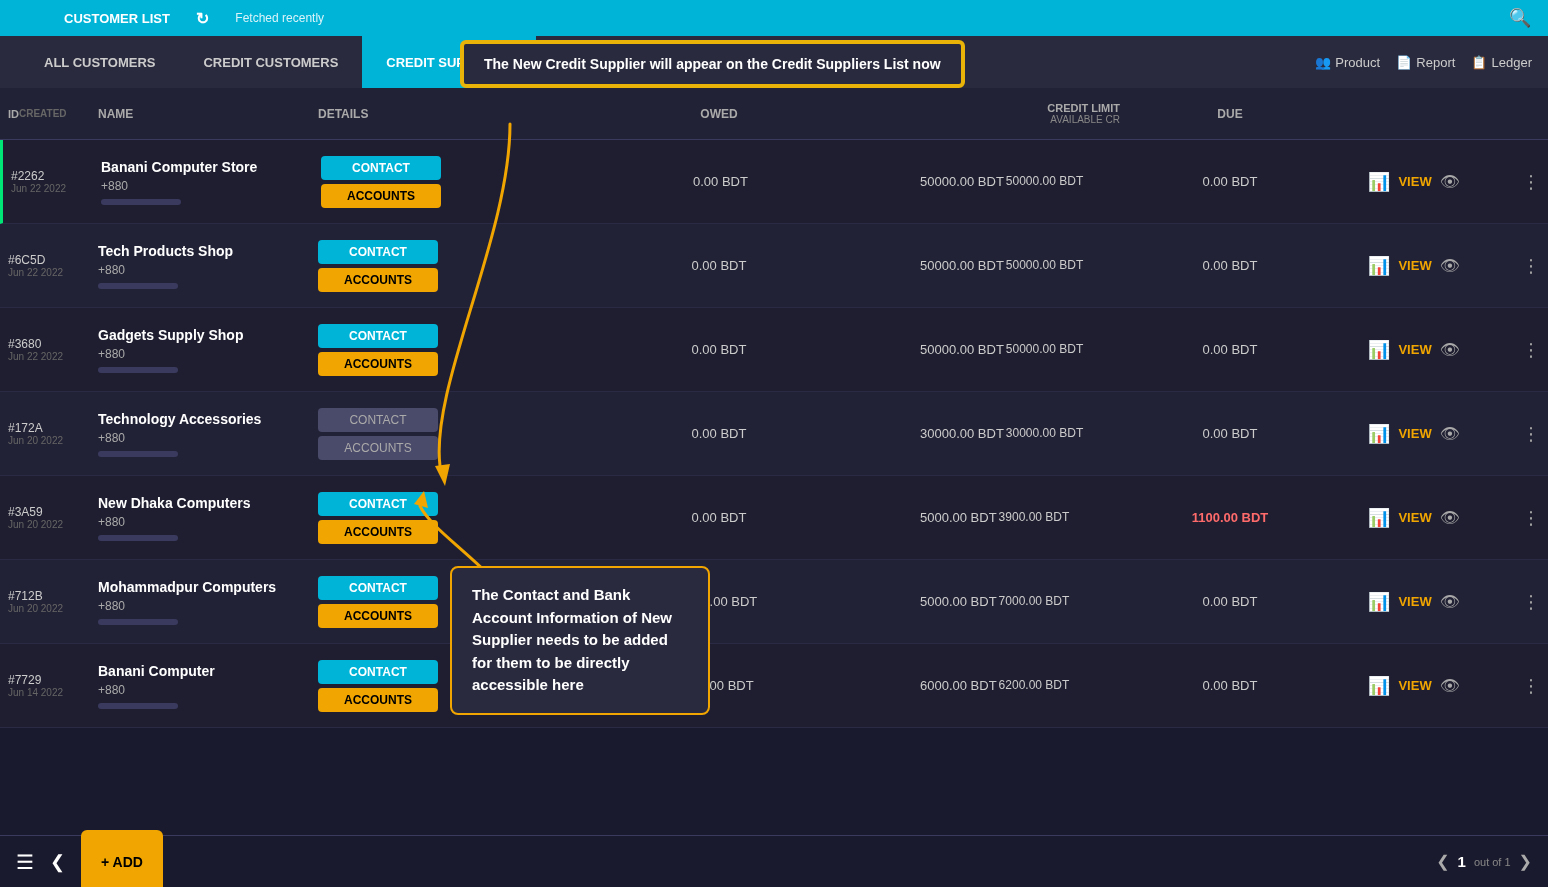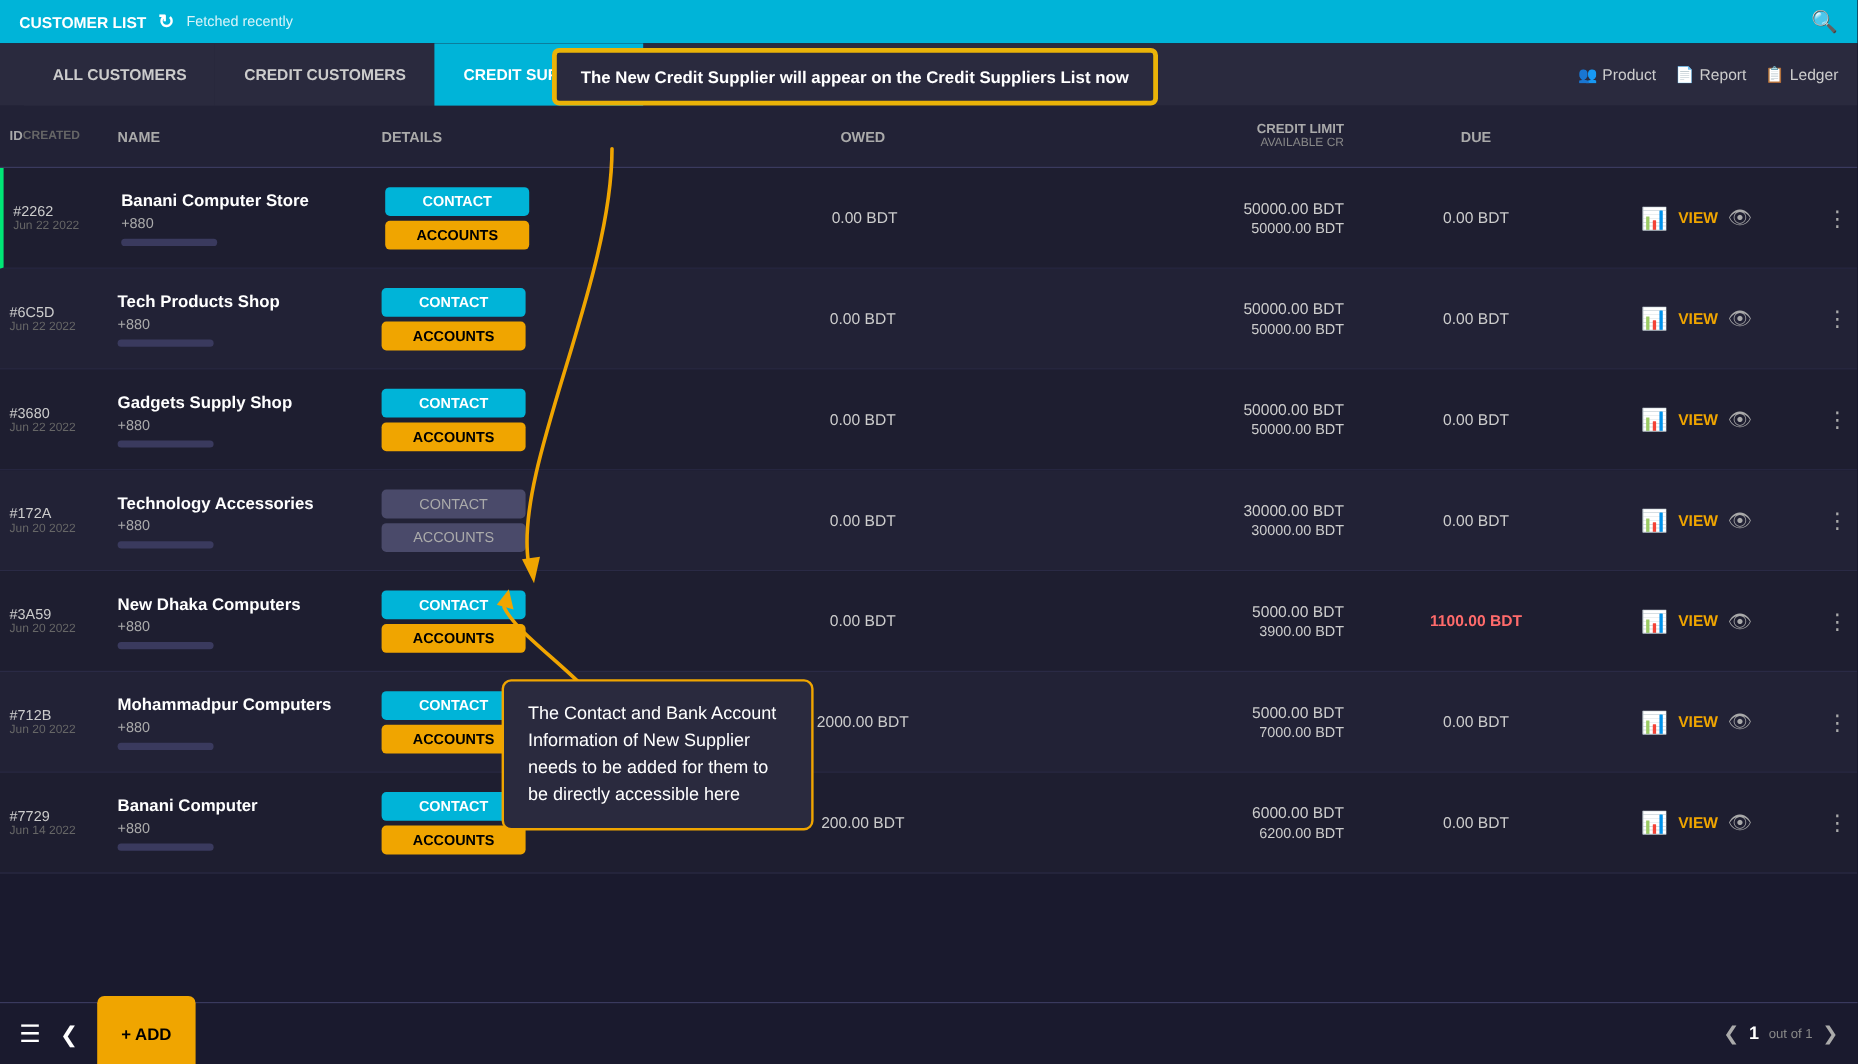--- a/index.html
+++ b/index.html
@@ -7,21 +7,21 @@
 
     
     .top-bar {
       background: #00b4d8;
       height: 36px;
       display: flex;
       align-items: center;
       justify-content: space-between;
       padding: 0 16px;
     }
-    .top-bar-left { display: flex; align-items: center; gap: 10px; font-size: 13px; font-weight: bold; color: #fff; }
+    .top-bar-left { display: flex; align-items: center; gap: 26px; font-size: 13px; font-weight: bold; color: #fff; margin-left: 48px; }
     .top-bar-right { color: #fff; font-size: 18px; cursor: pointer; }
     .refresh-icon { font-size: 16px; cursor: pointer; }
     .fetched-text { font-size: 12px; font-weight: normal; opacity: 0.85; }
 
     
     .tab-bar {
       background: #2a2a3e;
       height: 52px;
       display: flex;
       align-items: center;
@@ -162,43 +162,43 @@
       border: none;
       border-radius: 4px;
       padding: 5px 14px;
       font-size: 12px;
       cursor: pointer;
       text-align: center;
       width: 120px;
     }
 
     .row-owed { font-size: 13px; color: #ccc; text-align: center; }
-    .row-credit-limit { display: flex; flex-direction: column; gap: 2px; text-align: right; font-size: 13px; }
+    .row-credit-limit { display: flex; gap: 2px; text-align: right; font-size: 13px; }
     .credit-amount { color: #ccc; }
     .available-amount { color: #ccc; font-size: 12px; }
     .row-due { font-size: 13px; color: #ccc; text-align: center; }
     .due-red { color: #ff6b6b; font-weight: bold; }
 
     .row-actions { display: flex; align-items: center; gap: 8px; justify-content: flex-end; }
     .btn-chart { color: #aaa; font-size: 18px; cursor: pointer; }
     .btn-view { color: #f0a500; font-size: 13px; font-weight: bold; cursor: pointer; }
     .btn-eye { color: #aaa; font-size: 16px; cursor: pointer; }
     .btn-more { color: #aaa; font-size: 18px; cursor: pointer; }
 
     
     .overlay-tooltip {
       position: absolute;
-      left: 418px;
+      left: 450px;
       top: 530px;
       background: #2a2a3e;
       border: 2px solid #f0a500;
       border-radius: 8px;
       padding: 16px 20px;
       font-size: 15px;
-      font-weight: normal;
+      font-weight: bold;
       color: #fff;
       z-index: 200;
       width: 260px;
       line-height: 1.5;
     }
 
     
     .arrow-overlay {
       position: absolute;
       top: 0;

